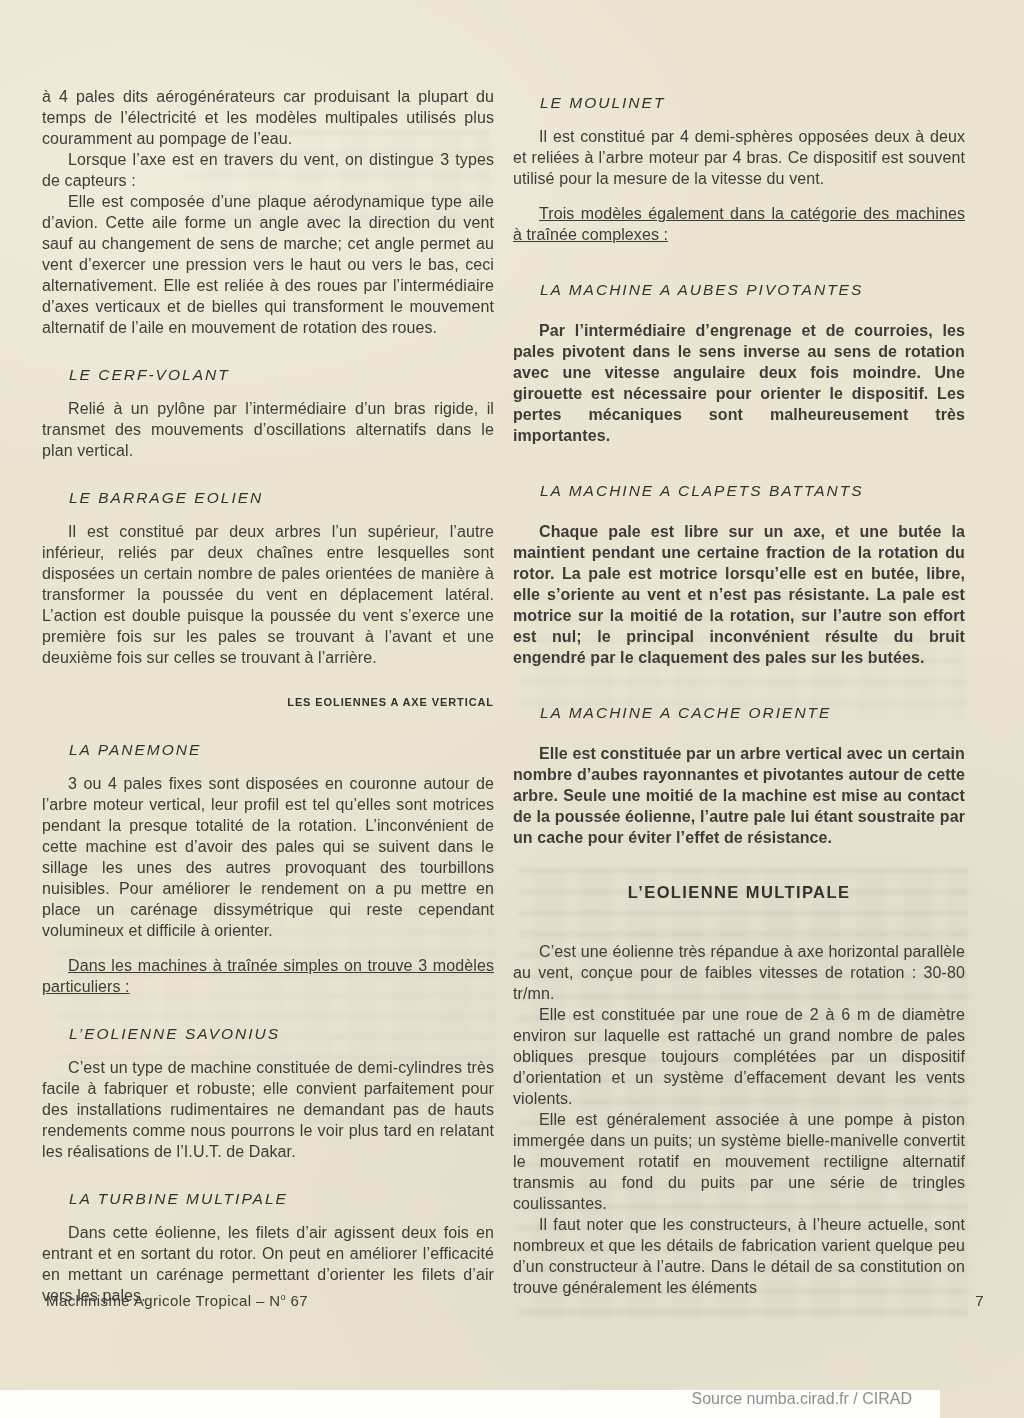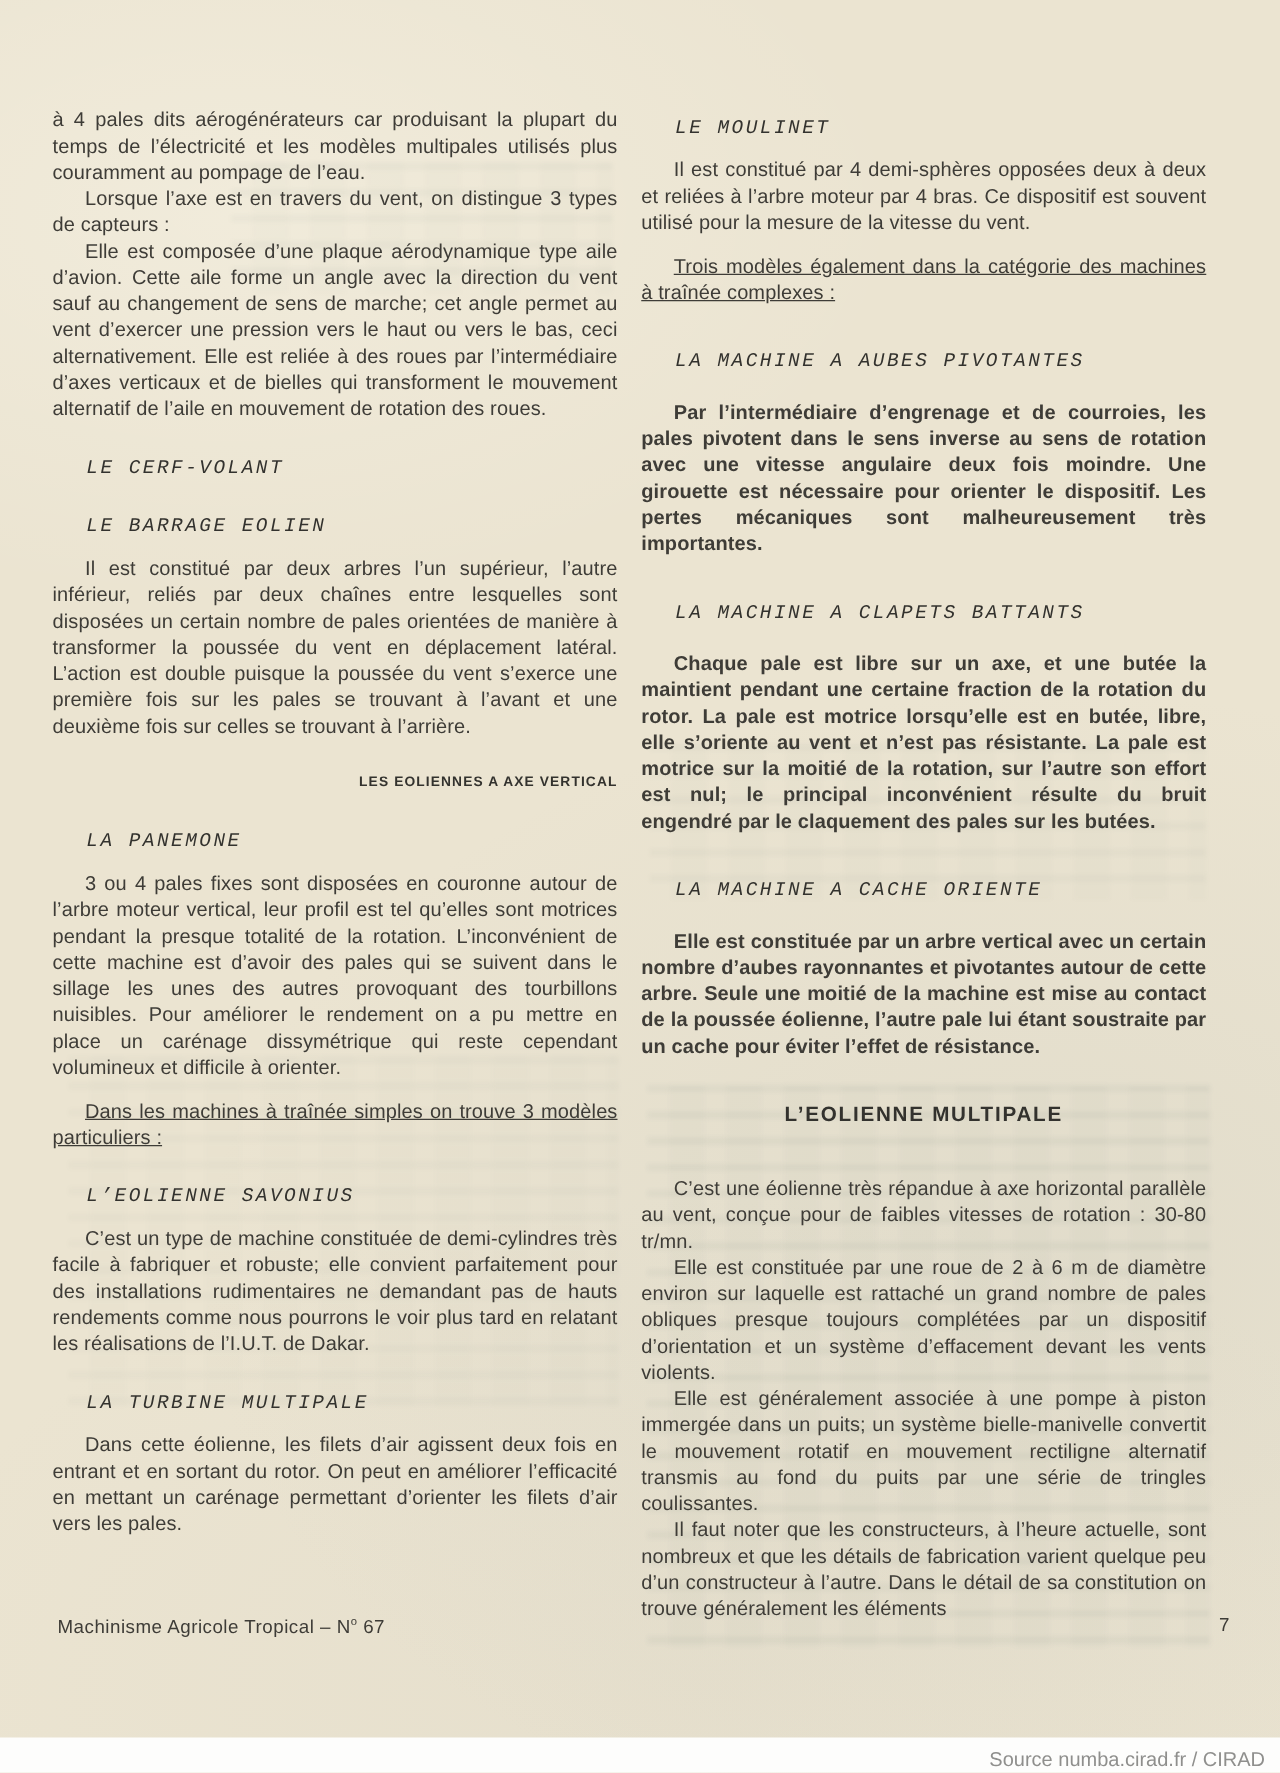--- a/index.html
+++ b/index.html
@@ -54,21 +54,20 @@
 
   .paragraph{text-indent:26px;}
   .paragraph.no-indent{text-indent:0;}
 
   .subheading{
     font-style:italic;font-weight:400;
     font-size:15.5px;letter-spacing:2px;
     color:var(--heading-ink);
     margin:26px 0 13px 27px;
     text-align:left;
-    font-family:Liberation Mono, monospace;
   }
   .heading{
     font-weight:700;font-size:11px;letter-spacing:.9px;
     color:var(--heading-ink);
     margin:24px 0 12px 0;
     text-align:right;
   }
   .heading-centered{
     font-weight:700;font-size:16.5px;letter-spacing:1.4px;
     color:var(--heading-ink);
@@ -81,42 +80,43 @@
 
   .page-footer{
     position:absolute;left:0;top:1292px;width:1024px;
     display:flex;justify-content:space-between;
     padding:0 40px 0 46px;
     color:var(--ink);
     font-size:15px;letter-spacing:.4px;
   }
   .page-footer sup{font-size:9px;vertical-align:6px;}
   .source-bar{
-    position:absolute;left:0;bottom:0;width:1024px;height:28px;
+    position:absolute;left:0;bottom:0;width:940px;height:28px;
     background:var(--bar-bg);
-    display:flex;align-items:flex-end;justify-content:flex-end;
-    padding-right:12px;
+    display:flex;align-items:flex-start;justify-content:flex-end;
+    padding-right:28px;
     color:var(--bar-text);
     font-size:16px;
   }
 </style>
 </head>
 <body>
 
 <div class="page">
   <div class="ghost ghost-1"></div>
   <div class="ghost ghost-2"></div>
   <div class="ghost ghost-3"></div>
   <div class="ghost ghost-4"></div>
 
   <section class="col col-left">
       <p class="paragraph no-indent">à 4 pales dits aérogénérateurs car produisant la plupart du temps de l’électricité et les modèles multipales utilisés plus couramment au pompage de l’eau.</p>
       <p class="paragraph">Lorsque l’axe est en travers du vent, on distingue 3 types de capteurs :</p>
       <p class="paragraph">Elle est composée d’une plaque aérodynamique type aile d’avion. Cette aile forme un angle avec la direction du vent sauf au changement de sens de marche; cet angle permet au vent d’exercer une pression vers le haut ou vers le bas, ceci alternativement. Elle est reliée à des roues par l’intermédiaire d’axes verticaux et de bielles qui transforment le mouvement alternatif de l’aile en mouvement de rotation des roues.</p>
       <h3 class="subheading">LE CERF-VOLANT</h3>
+      <p class="paragraph">Relié à un pylône par l’intermédiaire d’un bras rigide, il transmet des mouvements d’oscillations alternatifs dans le plan vertical.</p>
       <h3 class="subheading">LE BARRAGE EOLIEN</h3>
       <p class="paragraph">Il est constitué par deux arbres l’un supérieur, l’autre inférieur, reliés par deux chaînes entre lesquelles sont disposées un certain nombre de pales orientées de manière à transformer la poussée du vent en déplacement latéral. L’action est double puisque la poussée du vent s’exerce une première fois sur les pales se trouvant à l’avant et une deuxième fois sur celles se trouvant à l’arrière.</p>
       <h2 class="heading">LES EOLIENNES A AXE VERTICAL</h2>
       <h3 class="subheading">LA PANEMONE</h3>
       <p class="paragraph">3 ou 4 pales fixes sont disposées en couronne autour de l’arbre moteur vertical, leur profil est tel qu’elles sont motrices pendant la presque totalité de la rotation. L’inconvénient de cette machine est d’avoir des pales qui se suivent dans le sillage les unes des autres provoquant des tourbillons nuisibles. Pour améliorer le rendement on a pu mettre en place un carénage dissymétrique qui reste cependant volumineux et difficile à orienter.</p>
       <p class="paragraph gap-sm">Dans les machines à traînée simples on trouve 3 modèles particuliers :</p>
       <h3 class="subheading">L’EOLIENNE SAVONIUS</h3>
       <p class="paragraph">C’est un type de machine constituée de demi-cylindres très facile à fabriquer et robuste; elle convient parfaitement pour des installations rudimentaires ne demandant pas de hauts rendements comme nous pourrons le voir plus tard en relatant les réalisations de l’I.U.T. de Dakar.</p>
       <h3 class="subheading">LA TURBINE MULTIPALE</h3>
       <p class="paragraph">Dans cette éolienne, les filets d’air agissent deux fois en entrant et en sortant du rotor. On peut en améliorer l’efficacité en mettant un carénage permettant d’orienter les filets d’air vers les pales.</p>

